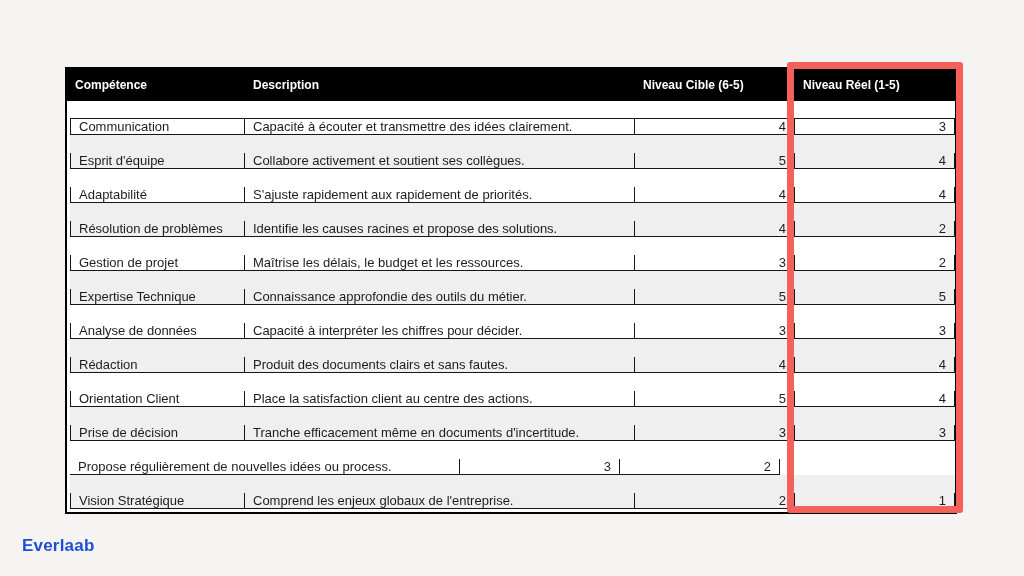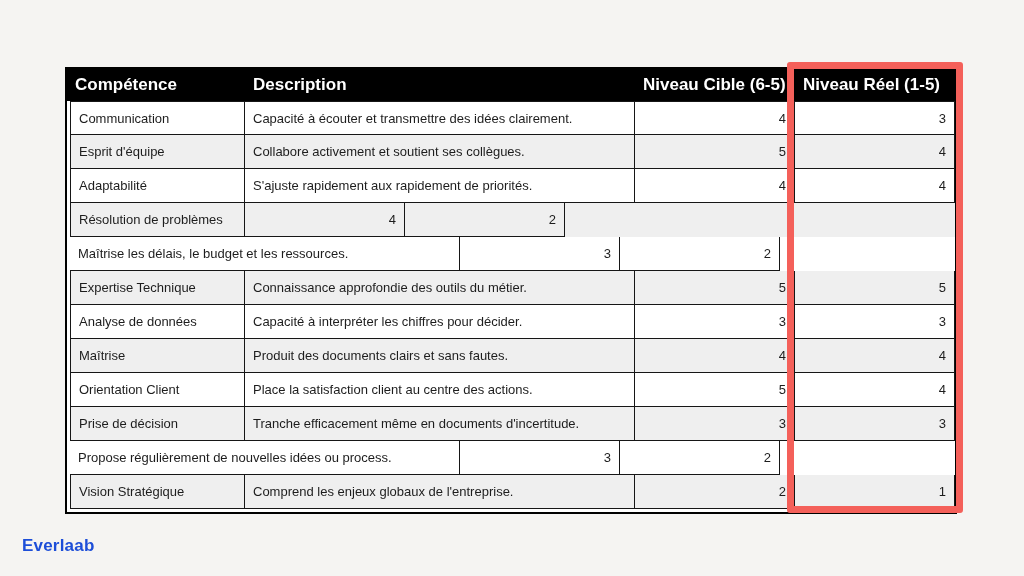--- a/index.html
+++ b/index.html
@@ -20,37 +20,38 @@
     border:2px solid #000;
     background:#fff;
     padding-bottom:3px; 
   }
   .thead {
     display:flex;
     height:32px;
     background:#000;
     color:#fff;
     align-items:center;
-    font-size:17px;
+    font-size:12px;
     font-weight:700;
   }
   .th { padding:0 8px; white-space:nowrap; overflow:hidden; }
   .th.c1 { width:178px; }
   .th.c2 { width:390px; }
   .th.c3 { width:160px; }
   .th.c4 { width:160px; }
 
   .tbody {
     padding-left:3px; 
     background:#fff;
   }
   .trow {
     display:flex;
     height:34px;
     background:#ffffff;
+    align-items:flex-end;
   }
   .trow:nth-child(even) { background:#efefef; }
   .td {
     display:flex;
     align-items:center;
     padding:0 8px;
     font-size:13px;
     color:#1d1d1d;
     border-right:1px solid #161616;
     border-bottom:1px solid #161616;
@@ -113,46 +114,48 @@
 
   <div class="trow">
     <div class="td c1">Adaptabilité</div>
     <div class="td c2">S'ajuste rapidement aux rapidement de priorités.</div>
     <div class="td c3 num">4</div>
     <div class="td c4 num">4</div>
   </div>
 
   <div class="trow">
     <div class="td c1">Résolution de problèmes</div>
+    <div class="td c2">Identifie les causes racines et propose des solutions.</div>
     <div class="td c3 num">4</div>
     <div class="td c4 num">2</div>
   </div>
 
   <div class="trow">
+    <div class="td c1">Gestion de projet</div>
     <div class="td c2">Maîtrise les délais, le budget et les ressources.</div>
     <div class="td c3 num">3</div>
     <div class="td c4 num">2</div>
   </div>
 
   <div class="trow">
     <div class="td c1">Expertise Technique</div>
     <div class="td c2">Connaissance approfondie des outils du métier.</div>
     <div class="td c3 num">5</div>
     <div class="td c4 num">5</div>
   </div>
 
   <div class="trow">
     <div class="td c1">Analyse de données</div>
     <div class="td c2">Capacité à interpréter les chiffres pour décider.</div>
     <div class="td c3 num">3</div>
     <div class="td c4 num">3</div>
   </div>
 
   <div class="trow">
-    <div class="td c1">Maîtrise</div>
+    <div class="td c1">Rédaction</div>
     <div class="td c2">Produit des documents clairs et sans fautes.</div>
     <div class="td c3 num">4</div>
     <div class="td c4 num">4</div>
   </div>
 
   <div class="trow">
     <div class="td c1">Orientation Client</div>
     <div class="td c2">Place la satisfaction client au centre des actions.</div>
     <div class="td c3 num">5</div>
     <div class="td c4 num">4</div>

